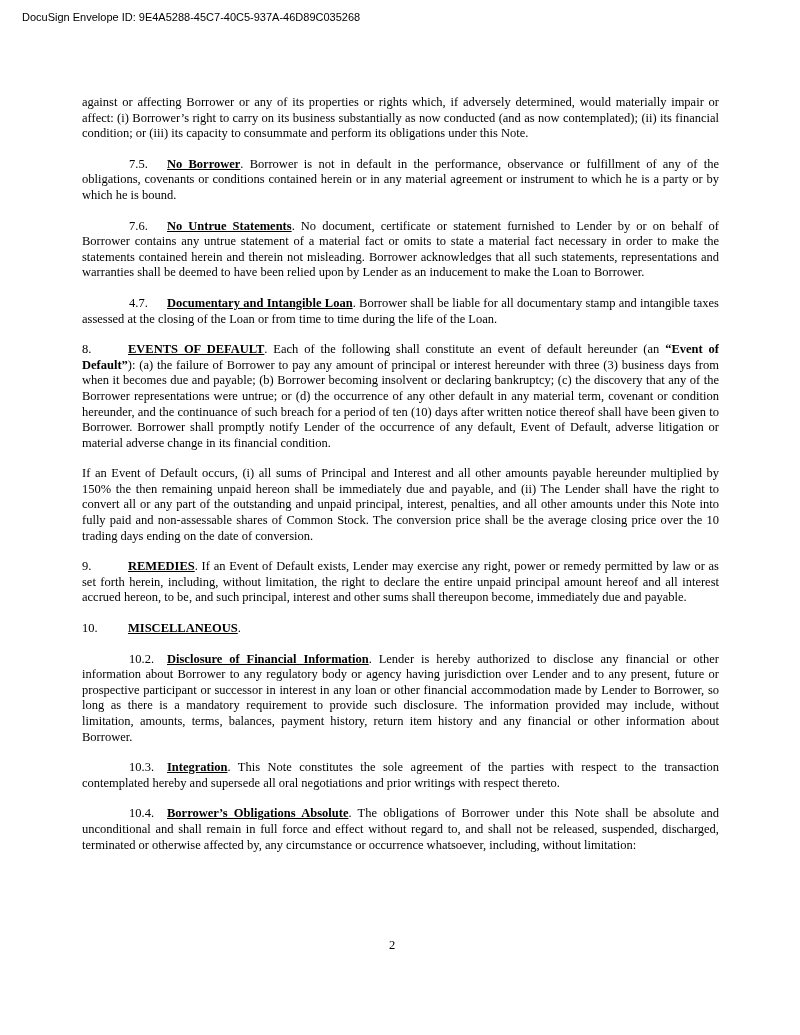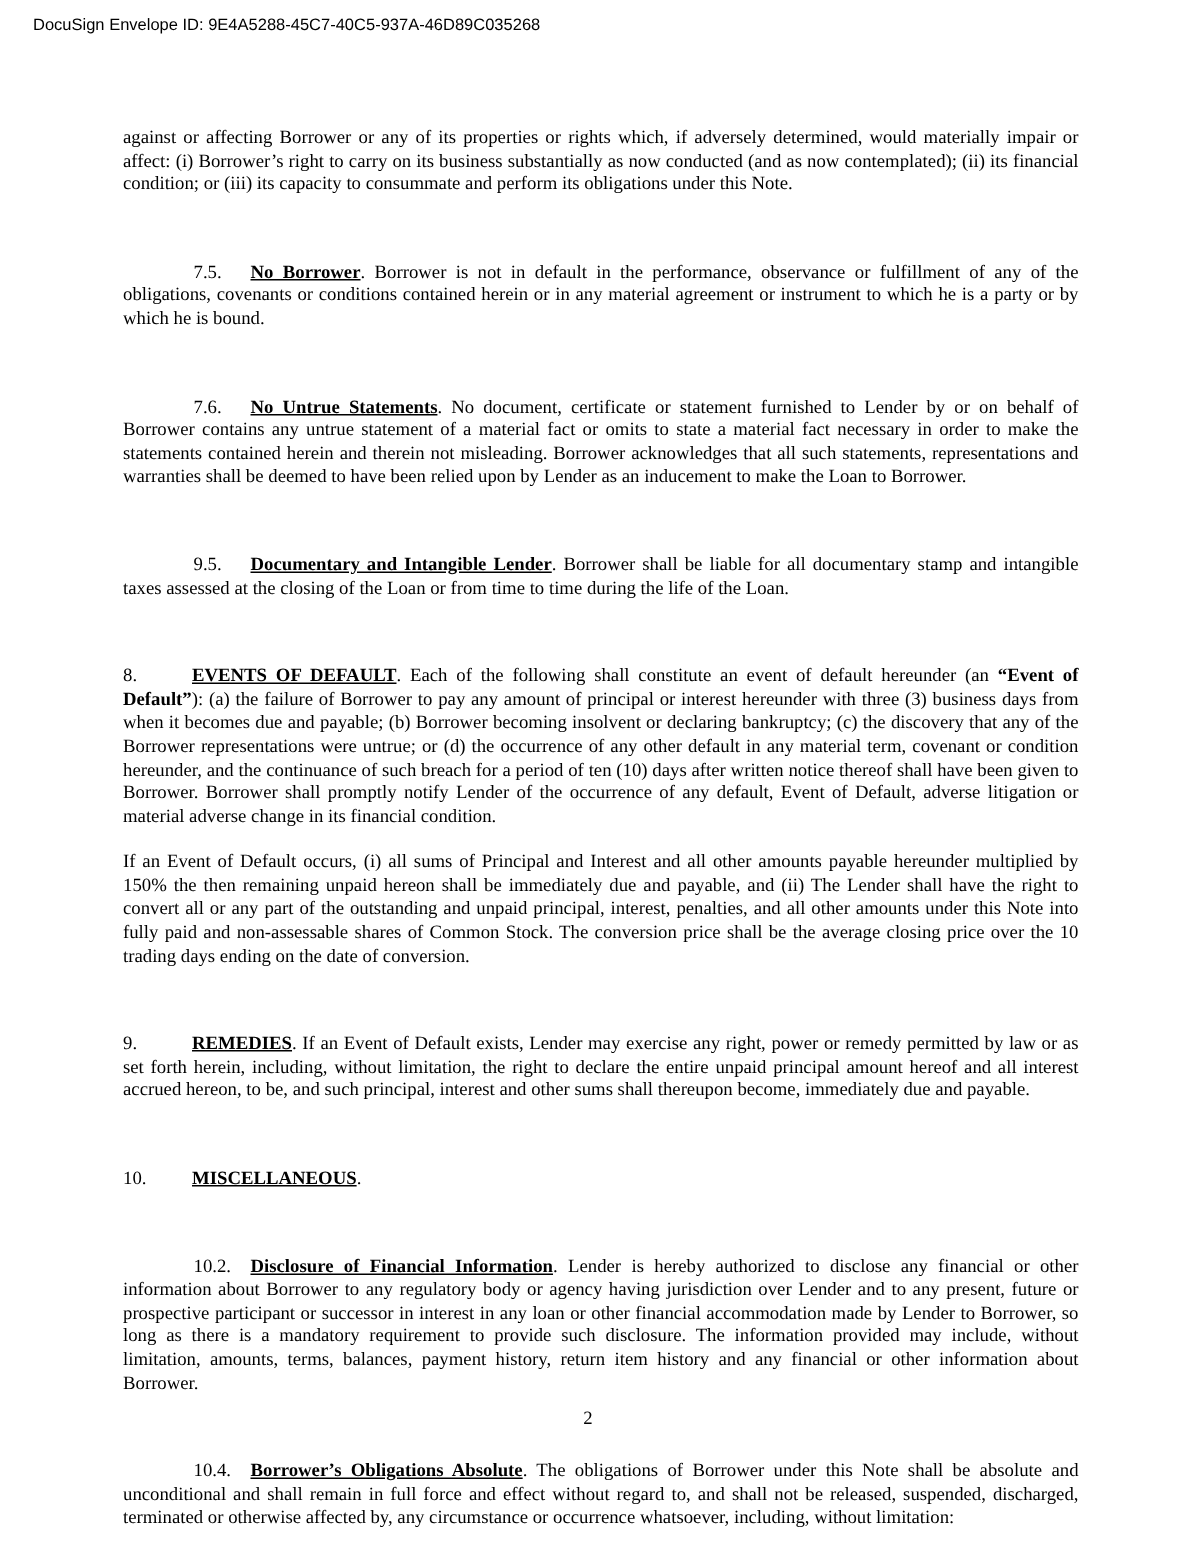--- a/index.html
+++ b/index.html
@@ -19,34 +19,33 @@
     position: absolute;
     top: 11px;
     left: 22px;
     font-family: "Liberation Sans", sans-serif;
     font-size: 11px;
     color: #000000;
     white-space: nowrap;
   }
   .content {
     position: absolute;
-    top: 84px;
+    top: 95px;
     left: 82px;
     width: 637px;
     font-family: "Liberation Serif", serif;
     font-size: 12.5px;
     line-height: 15.6px;
     text-align: justify;
   }
   p.para {
     margin: 0 0 15px 0;
   }
   .num {
     display: inline-block;
-    margin-top: 28px;
   }
   .para.sub .num {
     margin-left: 47px;
     width: 38px;
   }
   .para.top .num {
     width: 46px;
   }
   .heading {
     font-weight: bold;
@@ -73,33 +72,34 @@
   <div class="envelope-header">DocuSign Envelope ID: 9E4A5288-45C7-40C5-937A-46D89C035268</div>
 
   <div class="content">
 
     <p class="para"><span>against or affecting Borrower or any of its properties or rights which, if adversely determined, would materially impair or affect: (i) Borrower’s right to carry on its business substantially as now conducted (and as now contemplated); (ii) its financial condition; or (iii) its capacity to consummate and perform its obligations under this Note.</span></p>
 
     <p class="para sub"><span class="num">7.5.</span><span class="heading">No Borrower</span><span>.  Borrower is not in default in the performance, observance or fulfillment of any of the obligations, covenants or conditions contained herein or in any material agreement or instrument to which he is a party or by which he is bound.</span></p>
 
     <p class="para sub"><span class="num">7.6.</span><span class="heading">No Untrue Statements</span><span>.  No document, certificate or statement furnished to Lender by or on behalf of Borrower contains any untrue statement of a material fact or omits to state a material fact necessary in order to make the statements contained herein and therein not misleading.  Borrower acknowledges that all such statements, representations and warranties shall be deemed to have been relied upon by Lender as an inducement to make the Loan to Borrower.</span></p>
 
-    <p class="para sub"><span class="num">9.5.</span><span class="heading">Documentary and Intangible Lender</span><span>. Borrower shall be liable for all documentary stamp and intangible taxes assessed at the closing of the Loan or from time to time during the life of the Loan.</span></p>
+    <p class="para sub"><span class="num">4.7.</span><span class="heading">Documentary and Intangible Loan</span><span>. Borrower shall be liable for all documentary stamp and intangible taxes assessed at the closing of the Loan or from time to time during the life of the Loan.</span></p>
 
 
     <p class="para top"><span class="num">8.</span><span class="heading">EVENTS OF DEFAULT</span><span>.  Each of the following shall constitute an event of default hereunder (an </span><span class="bold">“Event of Default”</span><span>): (a) the failure of Borrower to pay any amount of principal or interest hereunder with three (3) business days from when it becomes due and payable; (b) Borrower becoming insolvent or declaring bankruptcy; (c) the discovery that any of the Borrower representations were untrue; or (d) the occurrence of any other default in any material term, covenant or condition hereunder, and the continuance of such breach for a period of ten (10) days after written notice thereof shall have been given to Borrower. Borrower shall promptly notify Lender of the occurrence of any default, Event of Default, adverse litigation or material adverse change in its financial condition.</span></p>
 
     <p class="para"><span>If an Event of Default occurs, (i) all sums of Principal and Interest and all other amounts payable hereunder multiplied by 150% the then remaining unpaid hereon shall be immediately due and payable, and (ii) The Lender shall have the right to convert all or any part of the outstanding and unpaid principal, interest, penalties, and all other amounts under this Note into fully paid and non-assessable shares of Common Stock. The conversion price shall be the average closing price over the 10 trading days ending on the date of conversion.</span></p>
 
     <p class="para top"><span class="num">9.</span><span class="heading">REMEDIES</span><span>.  If an Event of Default exists, Lender may exercise any right, power or remedy permitted by law or as set forth herein, including, without limitation, the right to declare the entire unpaid principal amount hereof and all interest accrued hereon, to be, and such principal, interest and other sums shall thereupon become, immediately due and payable.</span></p>
 
     <p class="para top"><span class="num">10.</span><span class="heading">MISCELLANEOUS</span><span>.</span></p>
 
     <p class="para sub"><span class="num">10.2.</span><span class="heading">Disclosure of Financial Information</span><span>.  Lender is hereby authorized to disclose any financial or other information about Borrower to any regulatory body or agency having jurisdiction over Lender and to any present, future or prospective participant or successor in interest in any loan or other financial accommodation made by Lender to Borrower, so long as there is a mandatory requirement to provide such disclosure.  The information provided may include, without limitation, amounts, terms, balances, payment history, return item history and any financial or other information about Borrower.</span></p>
 
+    <p class="para sub"><span class="num">10.3.</span><span class="heading">Integration</span><span>.  This Note constitutes the sole agreement of the parties with respect to the transaction contemplated hereby and supersede all oral negotiations and prior writings with respect thereto.</span></p>
 
     <p class="para sub"><span class="num">10.4.</span><span class="heading">Borrower’s Obligations Absolute</span><span>.  The obligations of Borrower under this Note shall be absolute and unconditional and shall remain in full force and effect without regard to, and shall not be released, suspended, discharged, terminated or otherwise affected by, any circumstance or occurrence whatsoever, including, without limitation:</span></p>
 
   </div>
 
   <div class="page-number">2</div>
 
 </div>
 
 </body></html>

